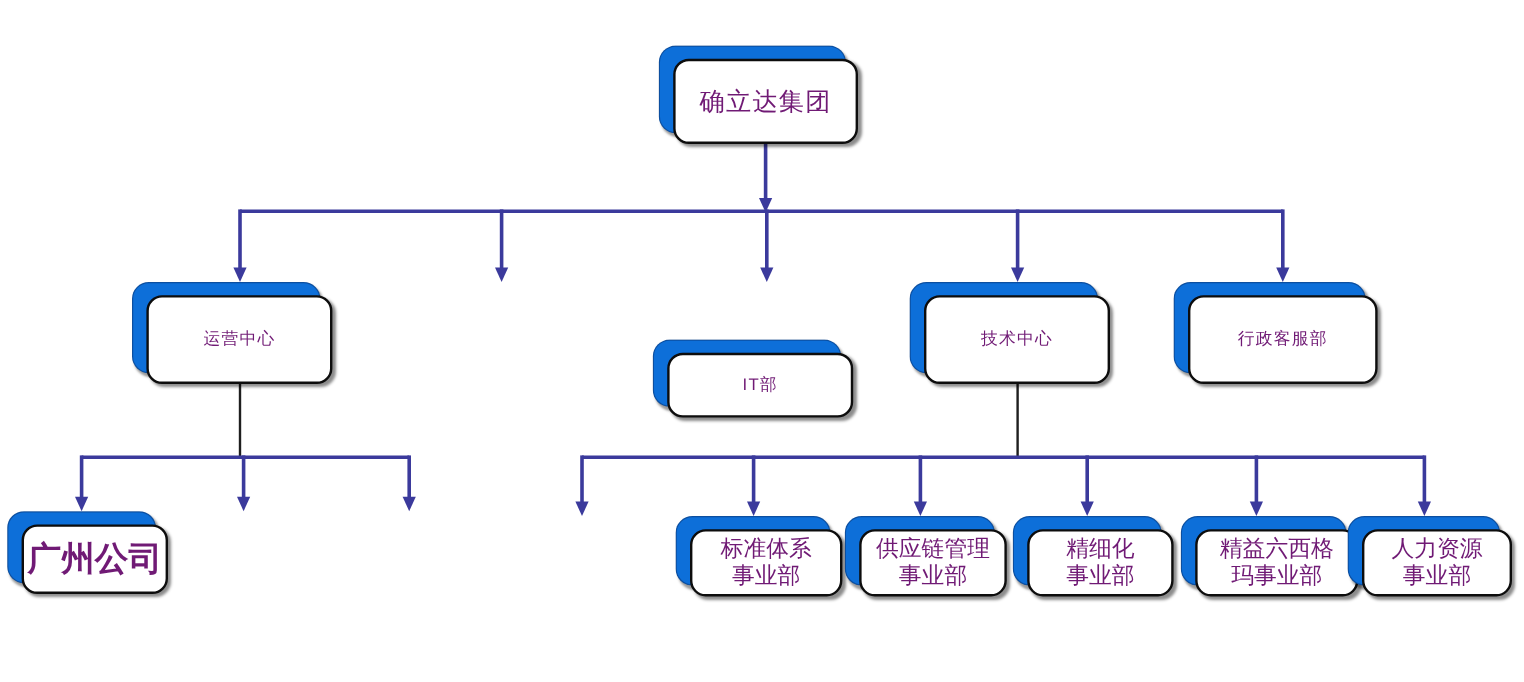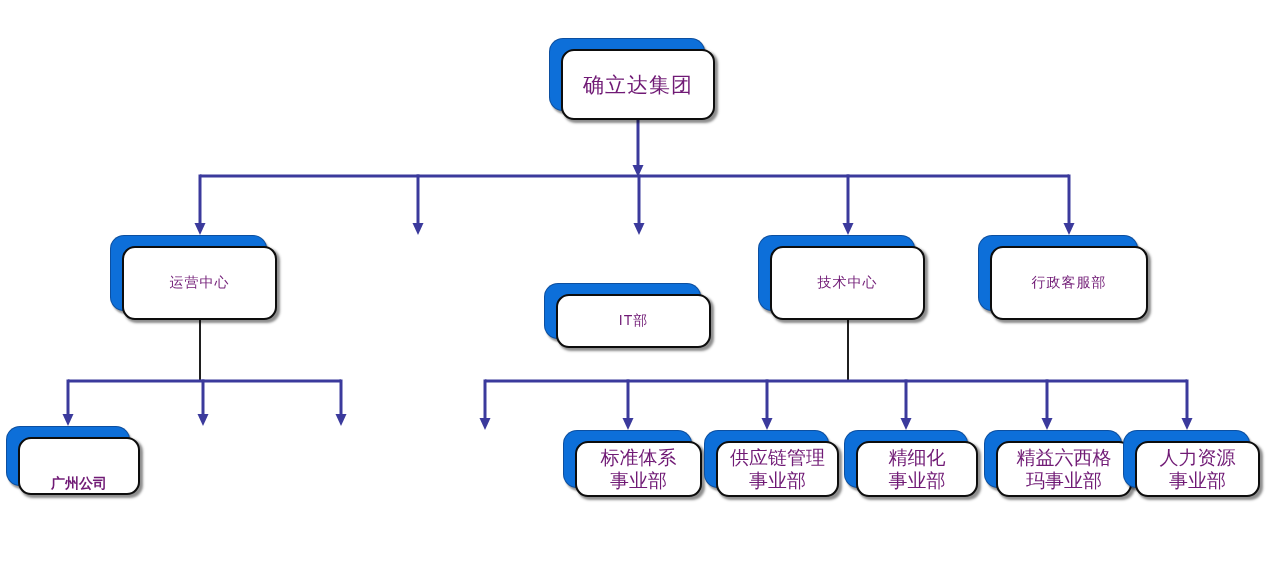--- a/index.html
+++ b/index.html
@@ -47,21 +47,21 @@
     box-shadow: 2.5px 2.5px 2.5px rgba(0, 0, 0, 0.45);
     display: flex;
     align-items: center;
     justify-content: center;
     text-align: center;
     color: #701a75;
     white-space: pre-line;
   }
   .lvl1 .face { font-size: 21px; letter-spacing: 1px; }
   .lvl2 .face { font-size: 14px; letter-spacing: 1px; }
-  .lvl3a .face { font-size: 14px; align-items: flex-end; }
+  .lvl3a .face { font-size: 28px; }
   .lvl3b .face { font-size: 19px; line-height: 23px; }
   .bold .face { font-weight: bold; }
 </style>
 </head>
 <body>
 
 <div id="canvas" style="--shadow-fill: #0d6fd9; --node-fill: #ffffff; --node-border: #0d0d0d;">
   <svg id="connector-layer" viewBox="0 0 1270 568" xmlns="http://www.w3.org/2000/svg">
       <line x1="638" y1="120" x2="638" y2="166" stroke="#3b3a9c" stroke-width="3"></line>
       <path d="M 638 177 L 632.5 165 L 643.5 165 Z" fill="#3b3a9c"></path>

